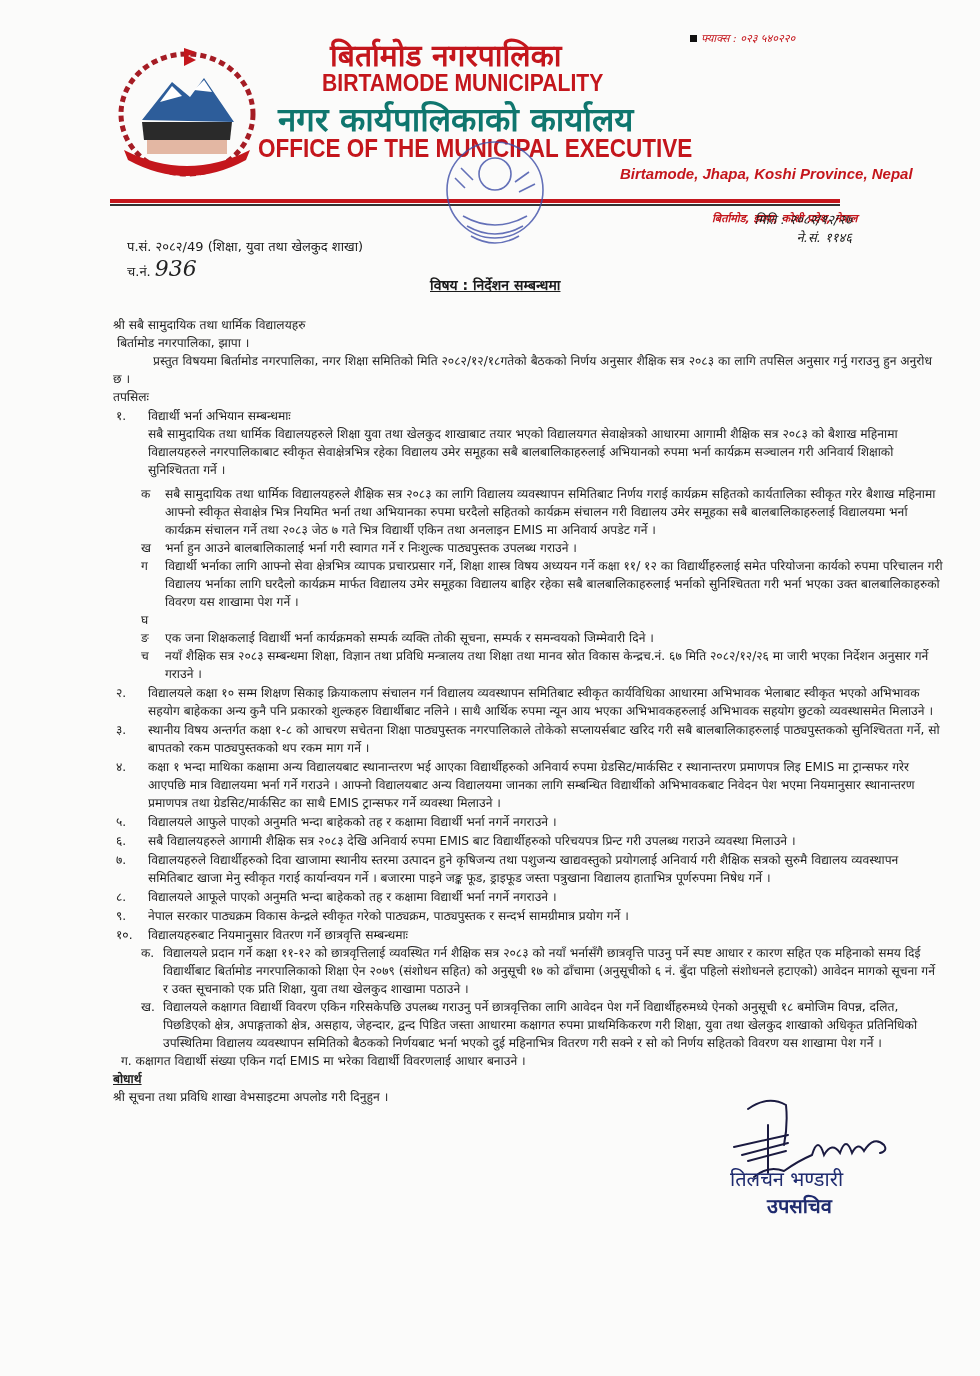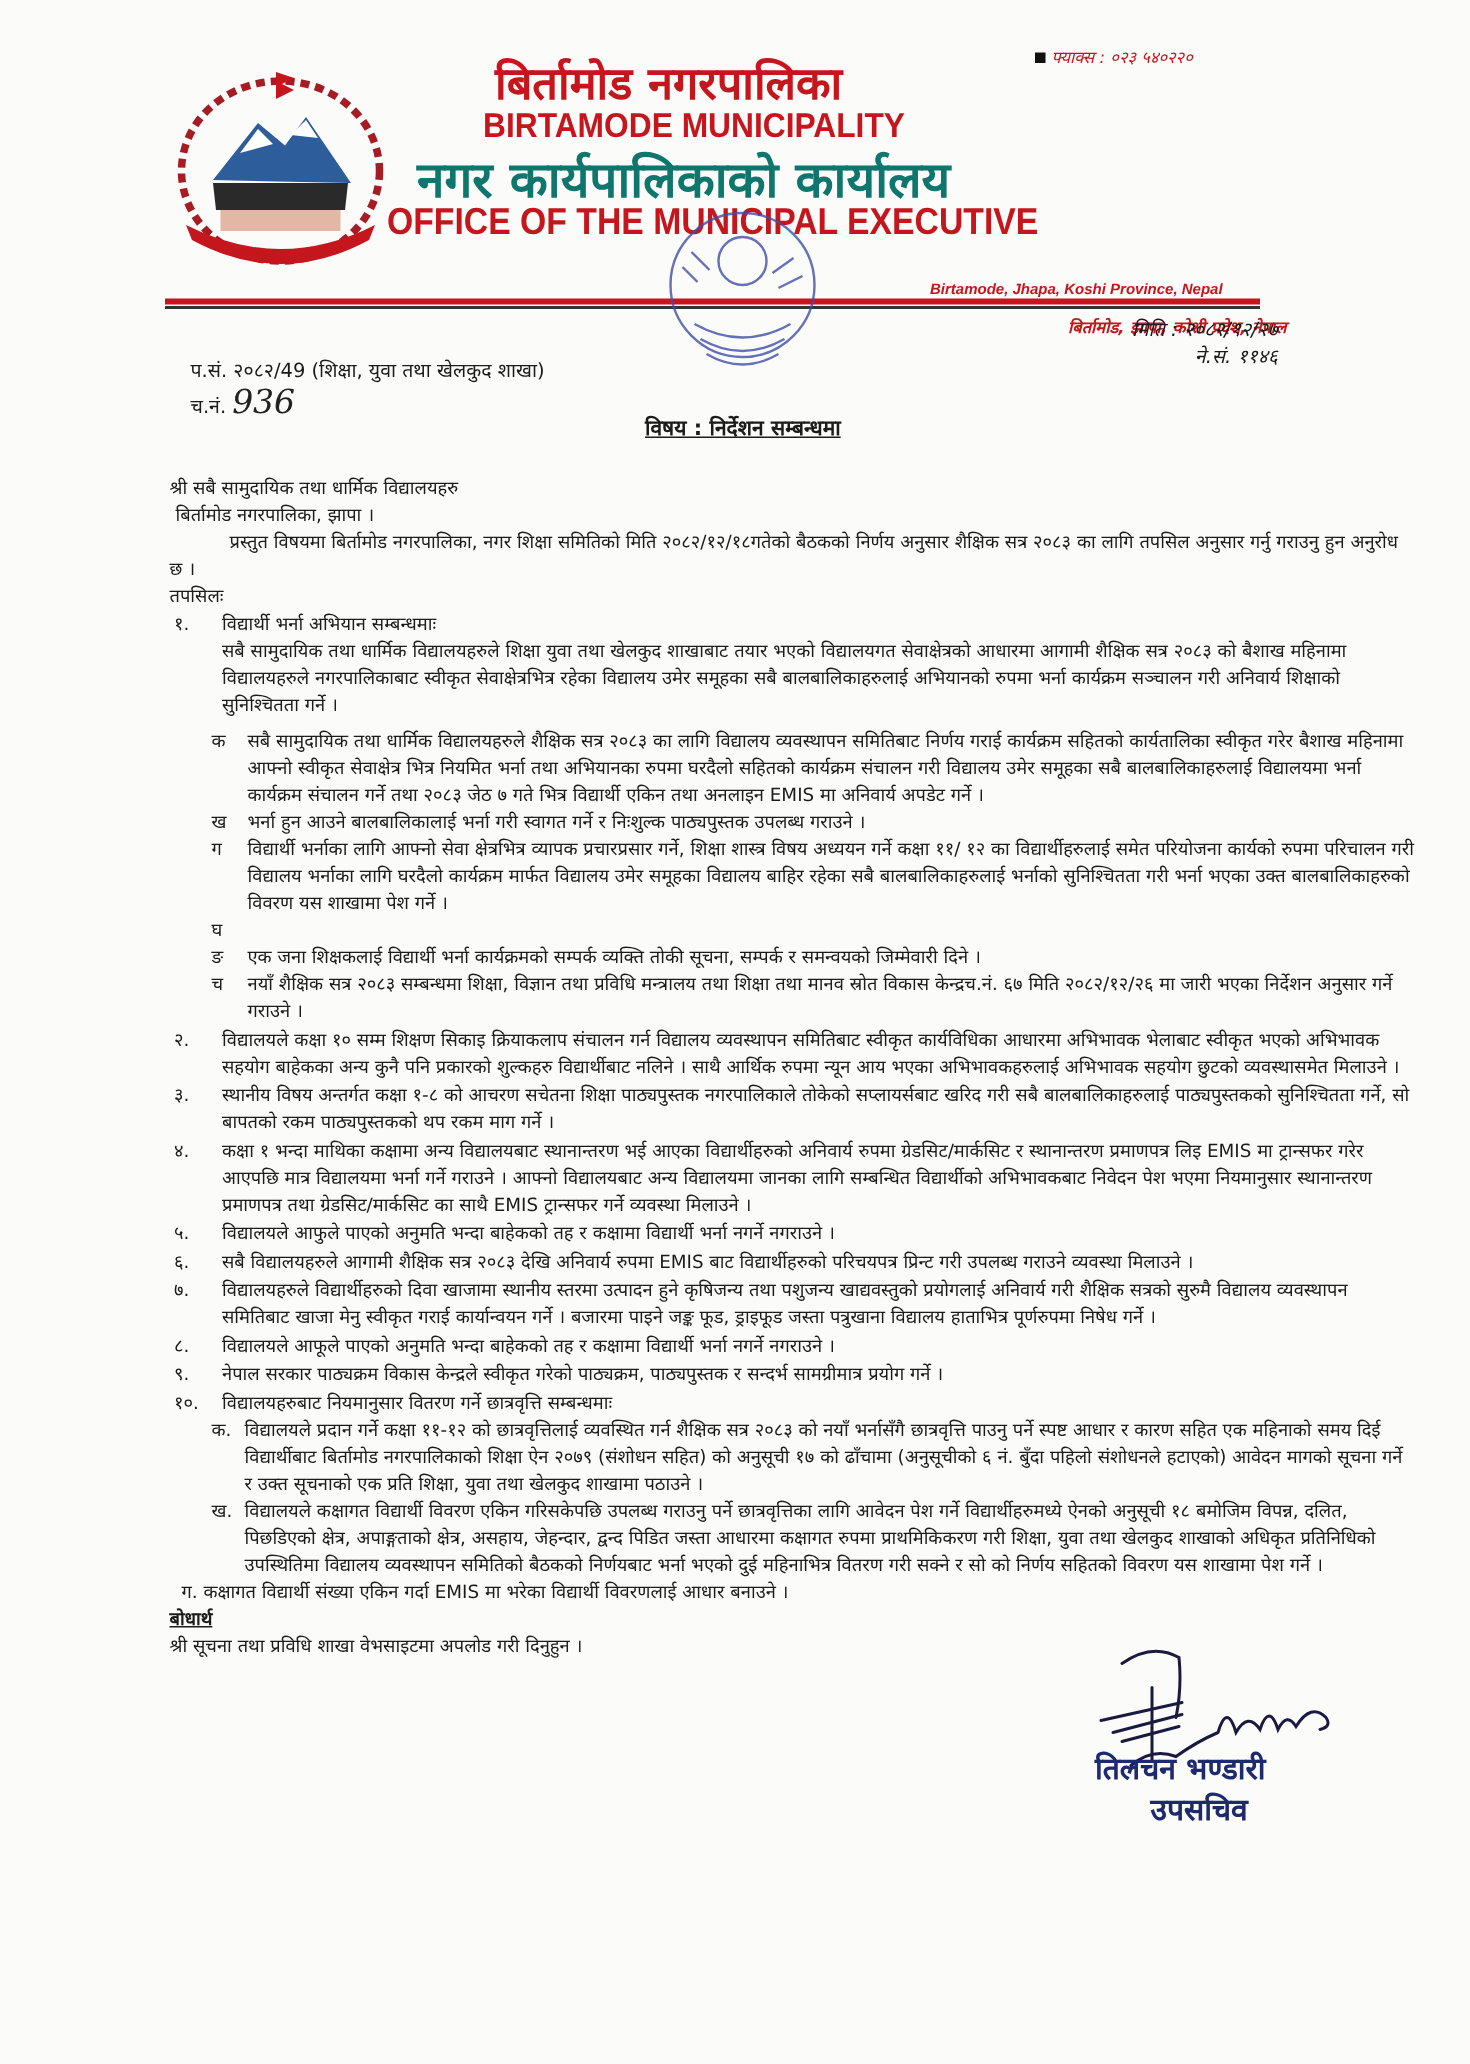--- a/index.html
+++ b/index.html
@@ -9,21 +9,21 @@
   }
   .abs { position:absolute; }
   .logo { left:112px; top:42px; width:150px; height:140px; }
   .h-np { left:330px; top:34px; font-size:30px; font-weight:bold; color:#c4161c; letter-spacing:0px; }
   .h-en1 { left:322px; top:70px; font-family:"Liberation Sans", sans-serif; font-weight:bold; font-size:23px; color:#c4161c; transform:scaleX(0.92); transform-origin:left; }
   .h-np2 { left:278px; top:96px; font-size:33px; font-weight:bold; color:#0f766e; }
   .h-en2 { left:258px; top:134px; font-family:"Liberation Sans", sans-serif; font-weight:bold; font-size:25px; color:#c4161c; transform:scaleX(0.9); transform-origin:left; }
   .phone { left:690px; top:30px; font-size:11px; font-style:italic; color:#c4161c; }
   .phone .sq { display:inline-block; width:7px; height:7px; background:#111; margin-right:4px; }
   .addr-np { left:712px; top:166px; font-size:11px; font-style:italic; font-weight:bold; color:#c4161c;margin-top:44px; }
-  .addr-en { left:620px; top:188px; font-family:"Liberation Sans", sans-serif; font-size:10px; font-style:italic; font-weight:bold; color:#c4161c; }
+  .addr-en { left:620px; top:165px; font-family:"Liberation Sans", sans-serif; font-size:15px; font-style:italic; font-weight:bold; color:#c4161c; }
   .rule1 { left:110px; top:199px; width:730px; height:4px; background:#c4161c; }
   .rule2 { left:110px; top:204px; width:730px; height:1.5px; background:#333; }
   .stamp { left:425px; top:138px; width:140px; height:120px; }
   .meta { font-size:13px; }
   .ref { left:127px; top:237px; }
   .chn { left:127px; top:256px; }
   .chn-num { font-family:"DejaVu Serif", serif; font-size:22px; color:#222; margin-left:4px; font-style:italic;text-align:right; }
   .date { right:128px; top:210px; text-align:right; font-size:13px; font-style:italic; }
   .subject { left:430px; top:275px; font-size:14px; font-weight:bold; text-decoration:underline; }
   .body { left:113px; top:316px; width:830px; font-size:12.2px; line-height:18px; }
@@ -32,21 +32,21 @@
   .indent { text-indent:40px; }
   .item { display:flex; margin-top:1px; }
   .num { width:32px; flex:none; padding-left:3px; }
   .sub { display:flex; margin-left:28px; }
   .sub .lt { width:24px; flex:none; }
   .sub2 { display:flex; margin-left:28px; }
   .sub2 .lt { width:22px; flex:none; }
   .bodh { margin-left:30px; text-decoration:underline; font-weight:bold; }
   .bodh-txt { margin-left:34px; }
   .sig { left:728px; top:1095px; width:170px; height:90px; }
-  .signame { left:730px; top:1165px; font-size:20px; font-weight:bold; color:#1e2a6e; }
+  .signame { left:730px; top:1165px; font-size:20px; font-weight:normal; color:#1e2a6e; }
   .sigdesig { left:767px; top:1192px; font-size:20px; font-weight:bold; color:#1e2a6e; }
 </style>
 </head>
 <body>
 
 <svg class="abs logo" viewBox="0 0 150 140">
   <ellipse cx="75" cy="72" rx="66" ry="60" fill="none" stroke="#a51c24" stroke-width="5" stroke-dasharray="6 4"></ellipse>
   <polygon points="30,78 60,40 78,55 92,36 122,80" fill="#2d5d9a"></polygon>
   <polygon points="48,60 60,44 70,54" fill="#ffffff"></polygon>
   <polygon points="82,48 92,38 100,50" fill="#ffffff"></polygon>

